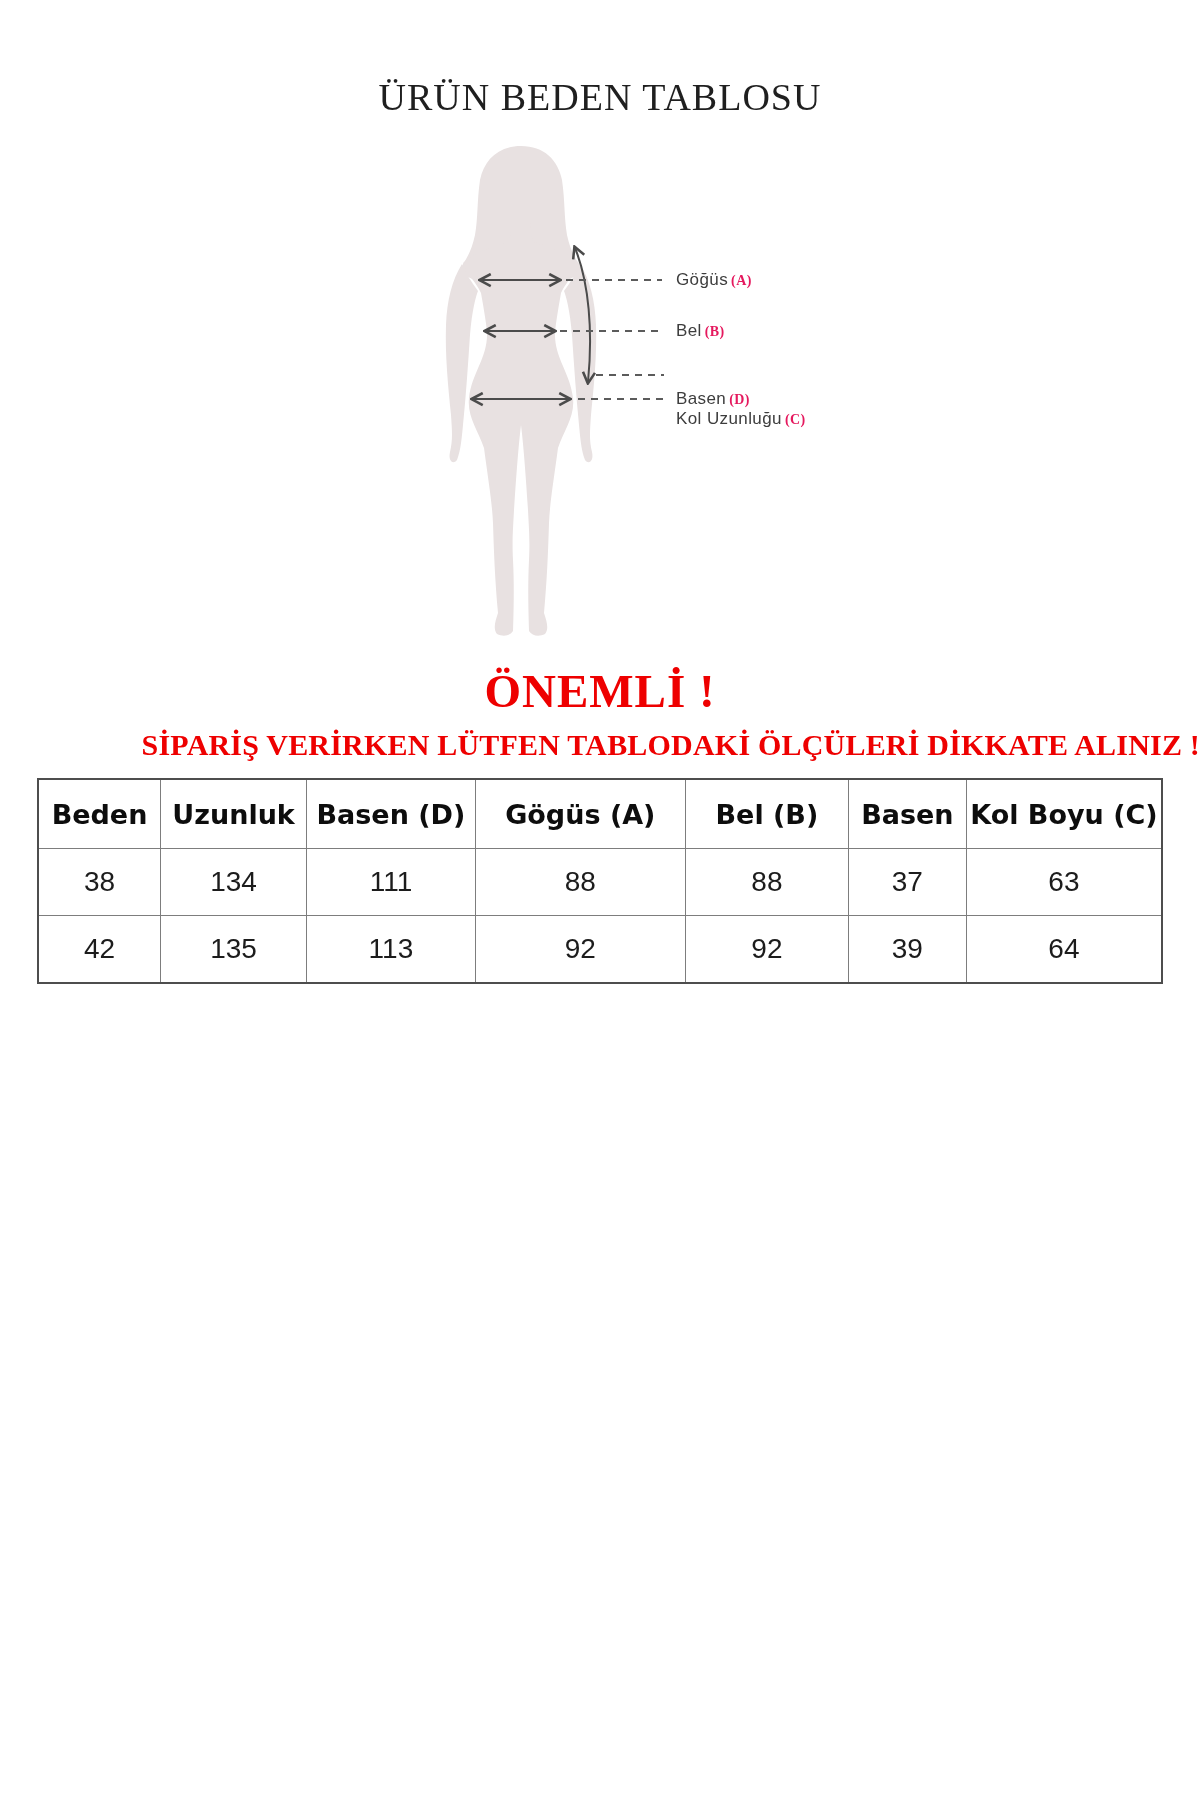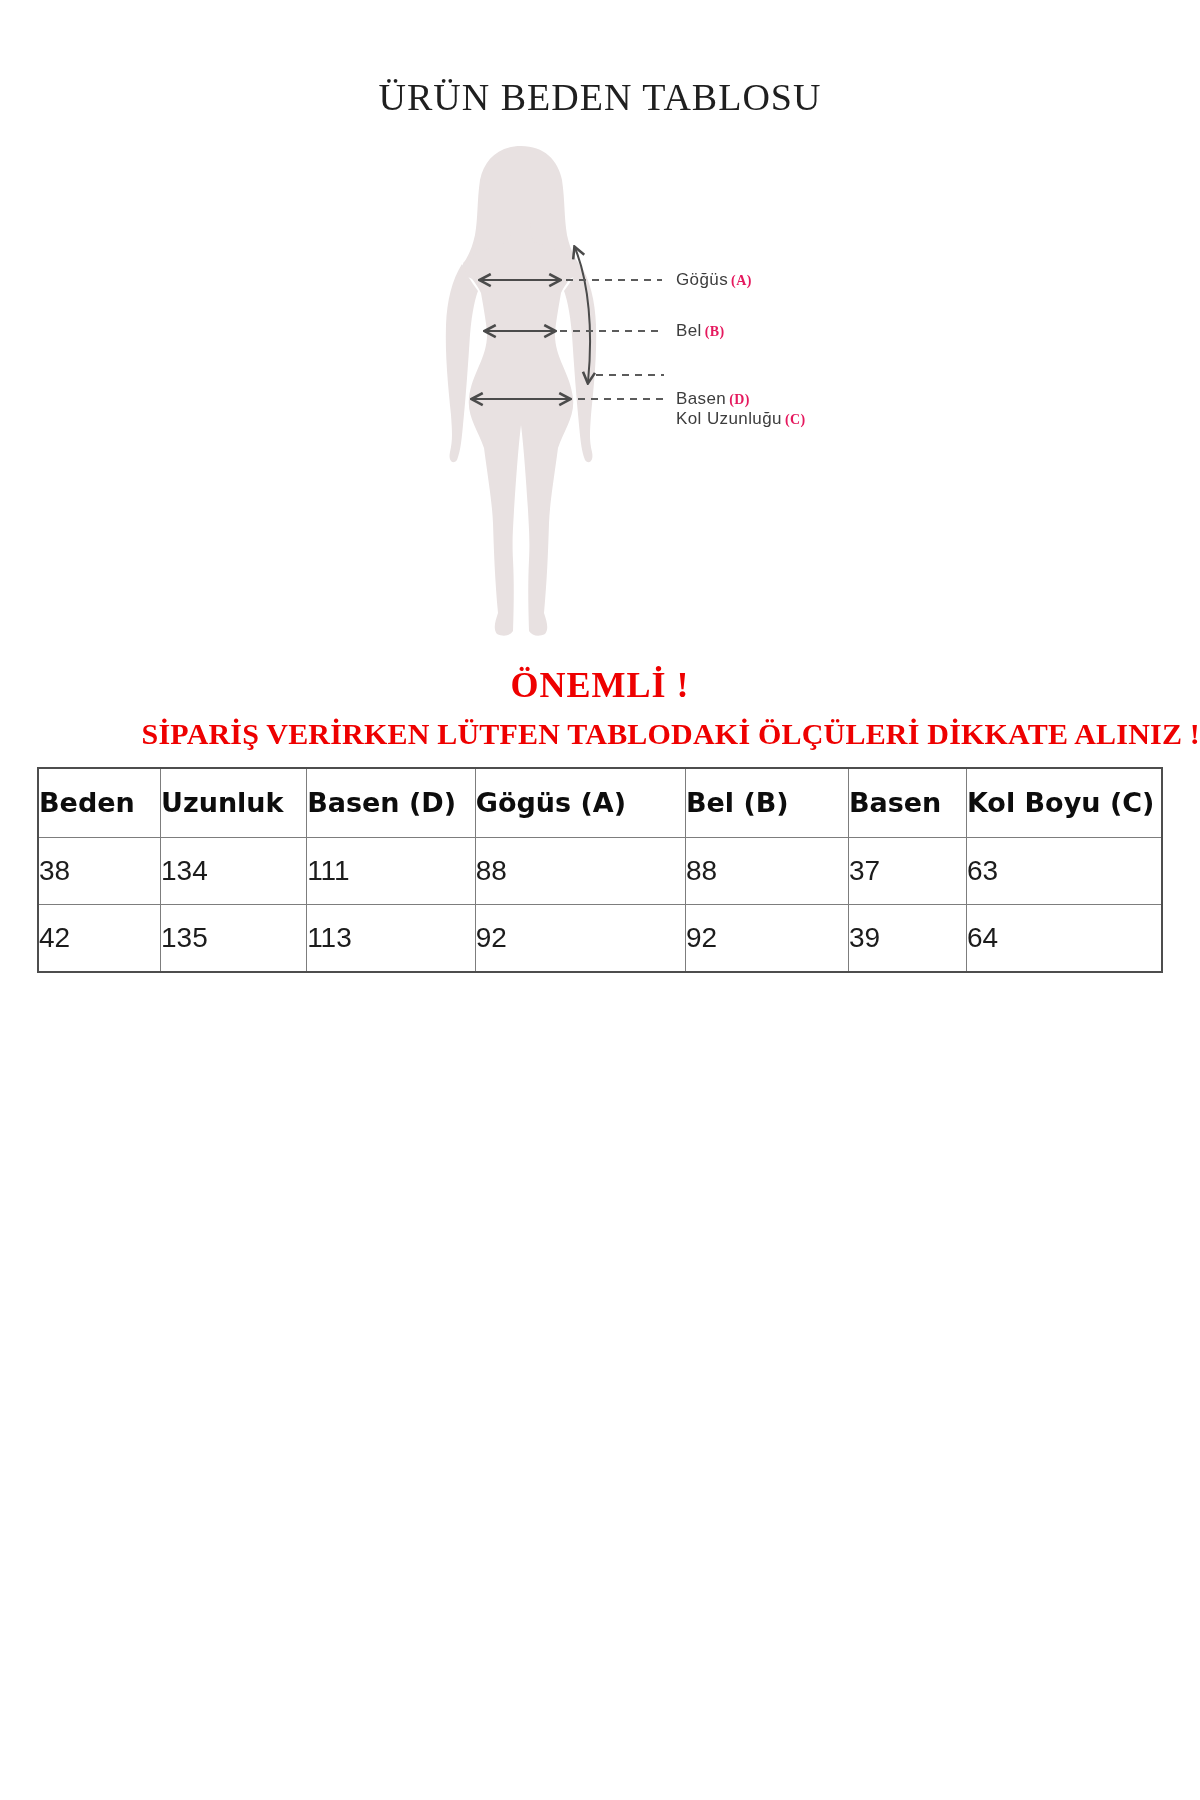--- a/index.html
+++ b/index.html
@@ -62,21 +62,21 @@
   .lbl-bel   { top: 190px; }
   .lbl-kol   { top: 234px; margin-top: 44px; }
   .lbl-basen { top: 258px; }
 
   
   .notice-heading {
     margin: 2px 0 0 0;
     text-align: center;
     font-family: "Liberation Serif", serif;
     font-weight: 700;
-    font-size: 36px;
+    font-size: 47px;
     line-height: 1.05;
     color: #ee0000;
     letter-spacing: 1px;
   }
   .notice-subheading {
     margin: 12px 0 0 0;
     text-align: right;
     font-family: "Liberation Serif", serif;
     font-weight: 700;
     font-size: 30px;
@@ -92,21 +92,21 @@
   }
   table.size-table {
     width: 100%;
     border-collapse: collapse;
     table-layout: fixed;
     border: 2px solid #4d4d4d;
   }
   table.size-table th,
   table.size-table td {
     border: 1px solid #7d7d7d;
-    text-align: left;
+    text-align: center;
     vertical-align: middle;
     padding: 0;
   }
   table.size-table th {
     height: 68px;
     font-family: "DejaVu Sans", sans-serif;
     font-weight: 700;
     font-size: 27px;
     color: #0d0d0d;
   }

